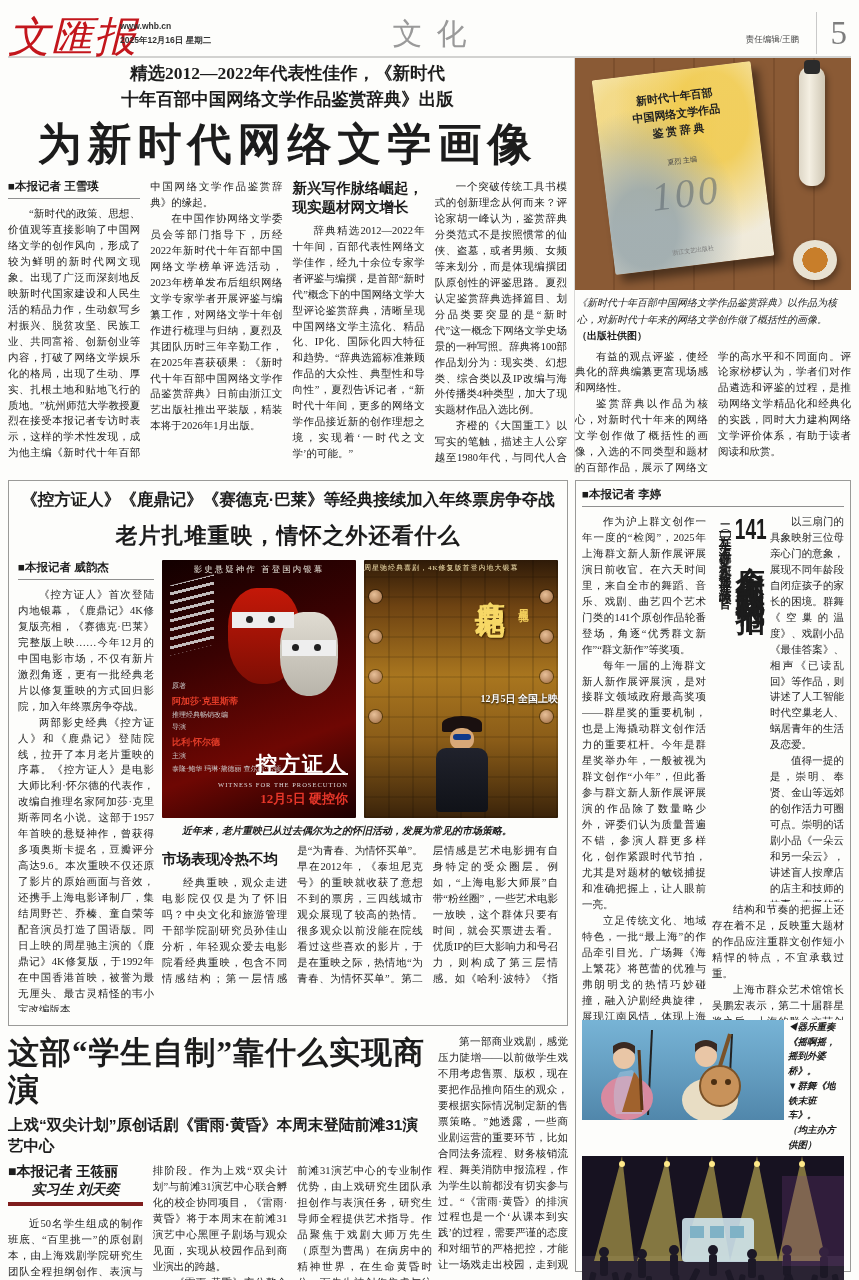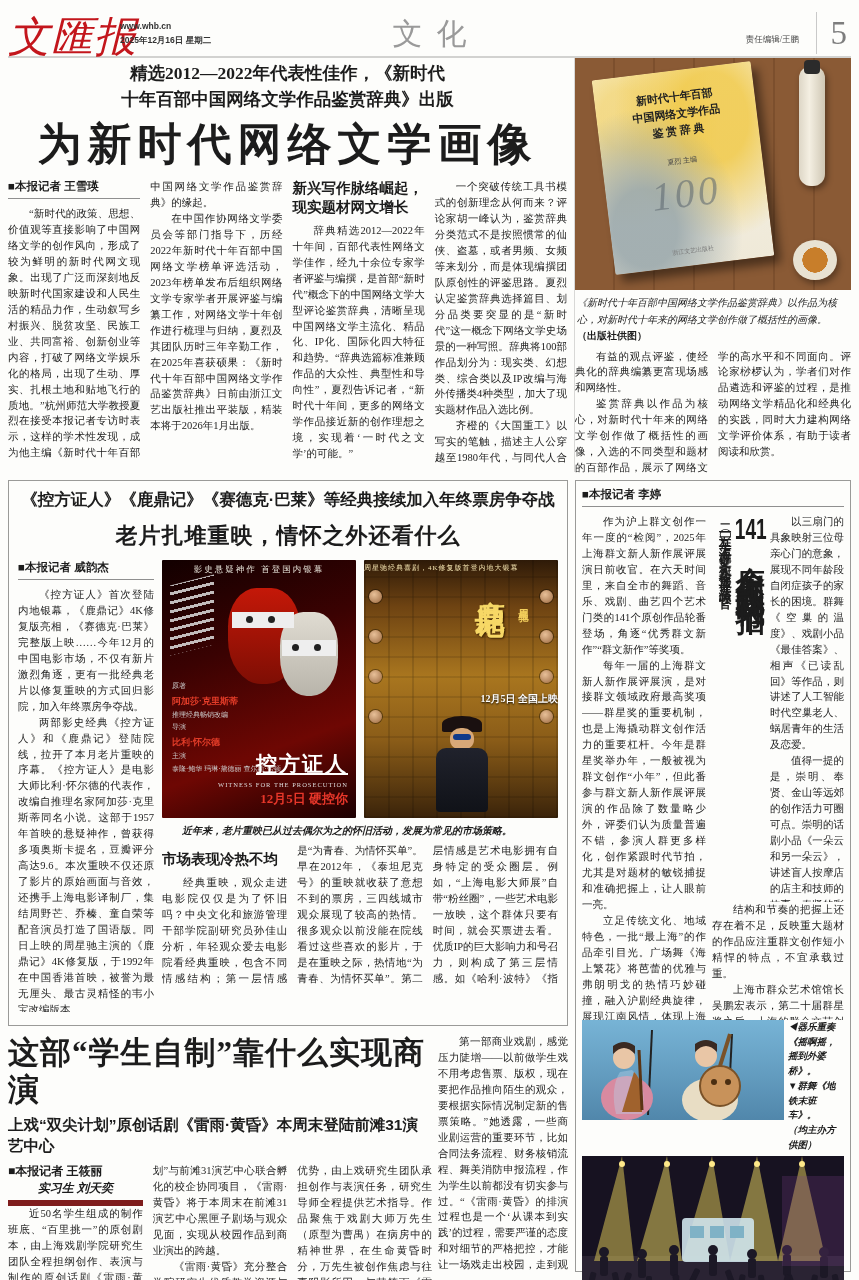--- a/index.html
+++ b/index.html
@@ -120,22 +120,22 @@
   .musicians{width:202px;height:100px;overflow:hidden;}
   .g-cap{width:56px;margin-left:4px;font-size:9.5px;line-height:1.55;font-weight:bold;}
   .dancers{width:262px;height:148px;margin-top:4px;overflow:hidden;}
   
   .drama-sec{position:absolute;left:8px;top:1034px;width:560px;height:238px;display:flex;}
   .drama-left{width:424px;}
   .drama-rcol{width:130px;margin-left:6px;height:238px;overflow:hidden;}
   .drama-headline{font-weight:900;font-size:31px;letter-spacing:1px;line-height:1.2;}
   .drama-sub{font-family:"Liberation Sans",sans-serif;font-weight:bold;font-size:15.5px;margin:7px 0 6px 0;}
   .drama-cols{column-count:3;column-gap:10px;height:158px;overflow:hidden;}
-  .byline2{font-family:"Liberation Sans",sans-serif;font-weight:bold;font-size:12px;
-           border-bottom:6px solid #7f1d1d;padding-bottom:3px;margin-bottom:0;break-inside:avoid;text-align:center;}
+  .byline2{font-family:"Liberation Sans",sans-serif;font-weight:bold;font-size:14px;
+           border-bottom:4px solid #7f1d1d;padding-bottom:3px;margin-bottom:10px;break-inside:avoid;text-align:center;}
   .byline2 .l1{display:block;text-align:left;}
   .byline2 .l2{display:block;font-style:italic;}
 </style>
 </head>
 <body>
 
 <div class="page">
 
   <div class="hdr">
     <div class="masthead">文匯报</div>

